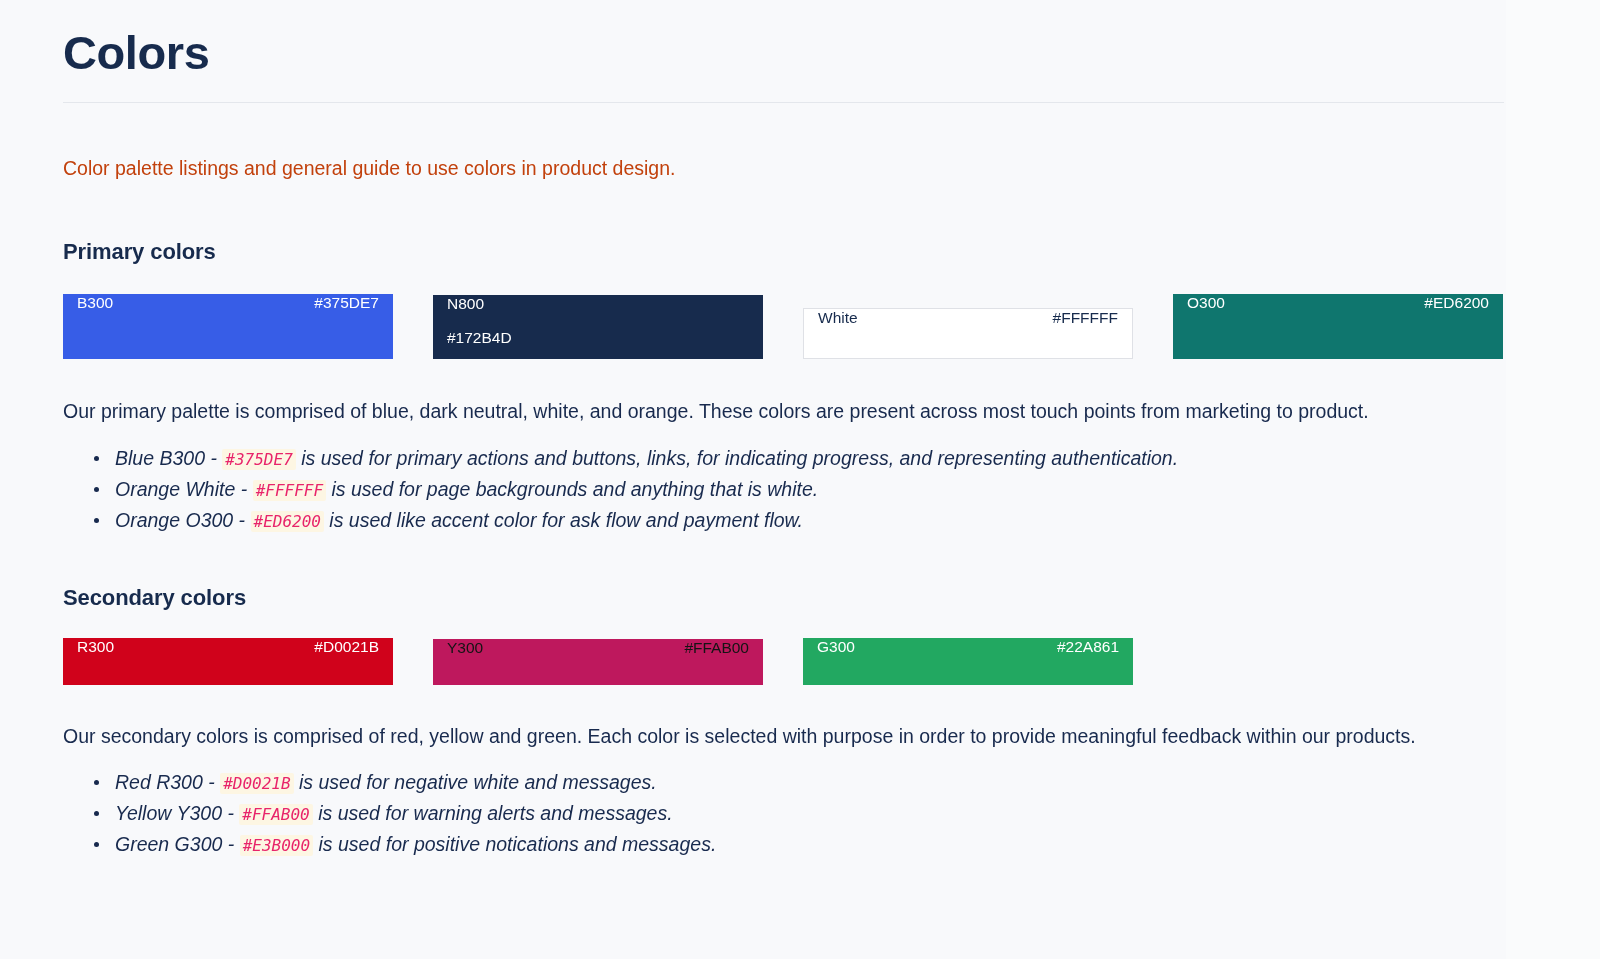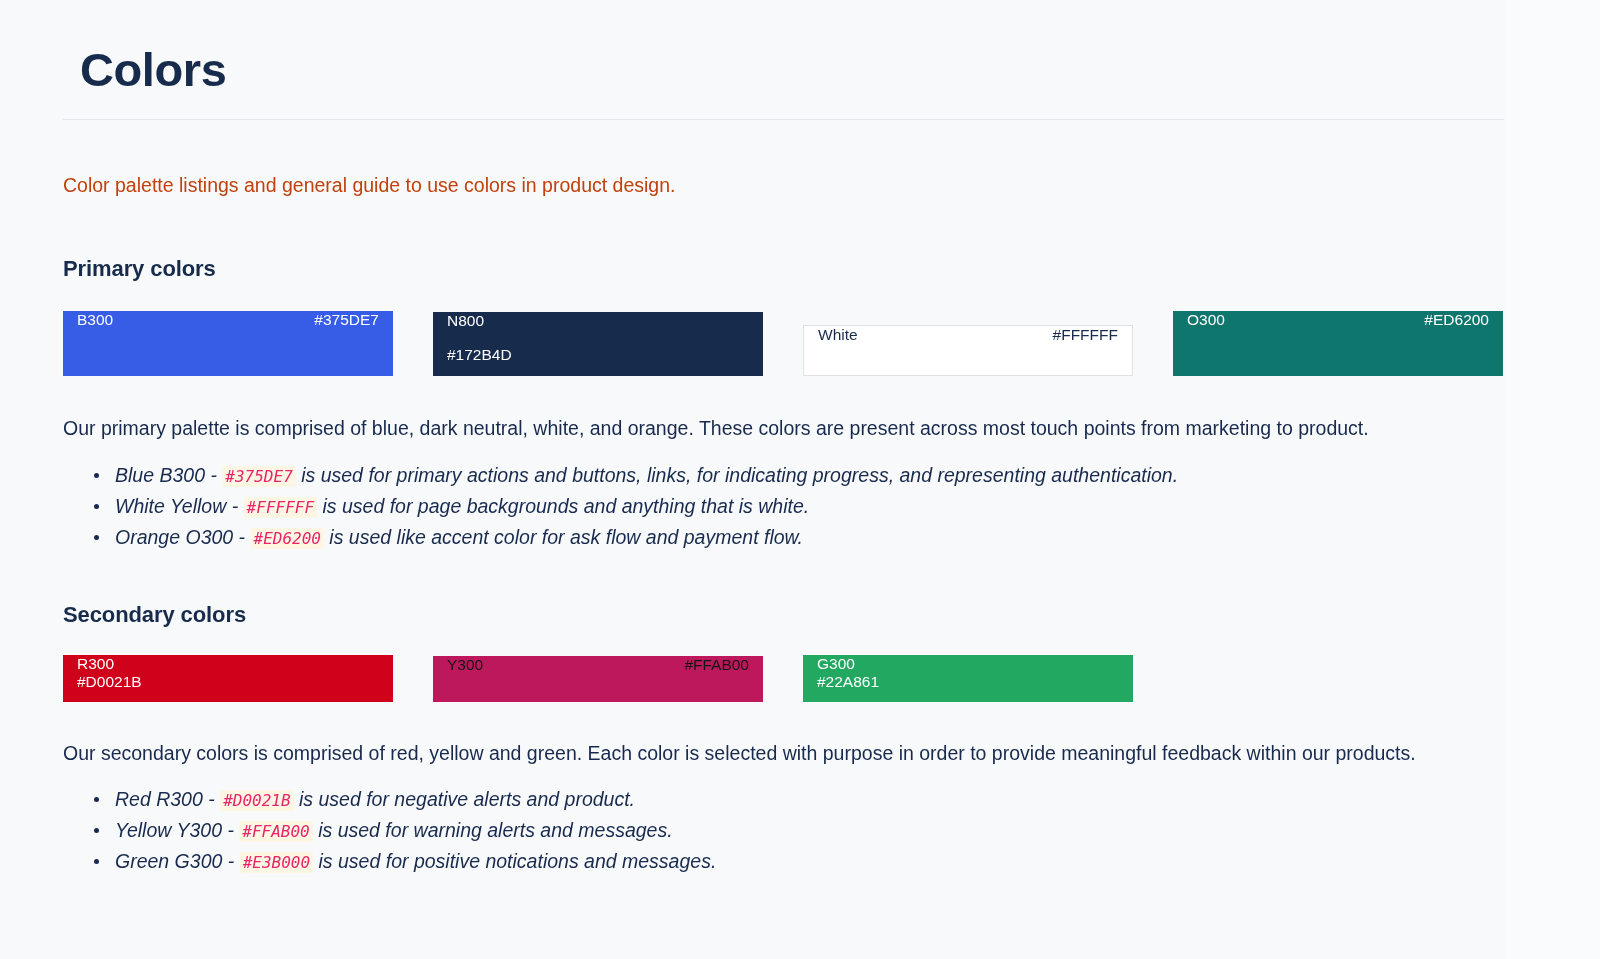--- a/index.html
+++ b/index.html
@@ -35,21 +35,21 @@
 
   .content {
     position: absolute;
     left: 63px;
     top: 0;
     width: 1443px;
   }
 
   
   .title {
-    margin: 17px;
+    margin: 0;
     padding-top: 26px;
     font-size: 47px;
     line-height: 1.15;
     font-weight: bold;
     color: #172b4d;
     letter-spacing: -0.4px;
   }
   .title-rule {
     margin-top: 22px;
     width: 1441px;
@@ -98,23 +98,23 @@
     flex: 0 0 auto;
   }
   .swatch .swatch-name,
   .swatch .swatch-hex { white-space: nowrap; }
 
   
   .sw-b300  { height: 65px; }
   .sw-n800  { height: 64px; }
   .sw-white { height: 51px; }
   .sw-o300  { height: 65px; }
-  .sw-r300  { height: 47px; flex-direction: column; }
+  .sw-r300  { height: 47px; }
   .sw-y300  { height: 46px; }
-  .sw-g300  { height: 47px; flex-direction: column; }
+  .sw-g300  { height: 47px; }
 
   .swatch.dark-text  { color: #172b4d; }
   .swatch.black-text { color: #141414; }
   .swatch.bordered   { border: 1px solid #dfe1e6; }
 
   
   .body-text {
     margin: 0;
     font-size: 19.5px;
     line-height: 1.5;
@@ -192,21 +192,21 @@
       </div>
     </div>
 
     <p class="body-text para-primary">Our primary palette is comprised of blue, dark neutral, white, and orange. These colors are present across most touch points from marketing to product.</p>
 
     <ul class="bullets">
       <li>
         <span>Blue B300 - </span><code class="inline">#375DE7</code><span> is used for primary actions and buttons, links, for indicating progress, and representing authentication.</span>
       </li>
       <li>
-        <span>White Yellow - </span><code class="inline">#FFFFFF</code><span>  is used for page backgrounds and anything that is white.</span>
+        <span>Orange White - </span><code class="inline">#FFFFFF</code><span>  is used for page backgrounds and anything that is white.</span>
       </li>
       <li>
         <span>Orange O300 - </span><code class="inline">#ED6200</code><span>  is used like accent color for ask flow and payment flow.</span>
       </li>
     </ul>
 
     <h2 class="section-heading sec-secondary">Secondary colors</h2>
 
     <div class="swatch-row row-secondary">
       <div class="swatch sw-r300" style="background: rgb(208, 2, 27);">
@@ -220,21 +220,21 @@
       <div class="swatch sw-g300" style="background: rgb(34, 168, 97);">
         <span class="swatch-name">G300</span>
         <span class="swatch-hex">#22A861</span>
       </div>
     </div>
 
     <p class="body-text para-secondary">Our secondary colors is comprised of red, yellow and green. Each color is selected with purpose in order to provide meaningful feedback within our products.</p>
 
     <ul class="bullets">
       <li>
-        <span>Red R300 - </span><code class="inline">#D0021B</code><span>  is used for negative alerts and product.</span>
+        <span>Red R300 - </span><code class="inline">#D0021B</code><span>  is used for negative white and messages.</span>
       </li>
       <li>
         <span>Yellow Y300 - </span><code class="inline">#FFAB00</code><span> is used for warning alerts and messages.</span>
       </li>
       <li>
         <span>Green G300 - </span><code class="inline">#E3B000</code><span>  is used for positive notications and messages.</span>
       </li>
     </ul>
 
   </div>

